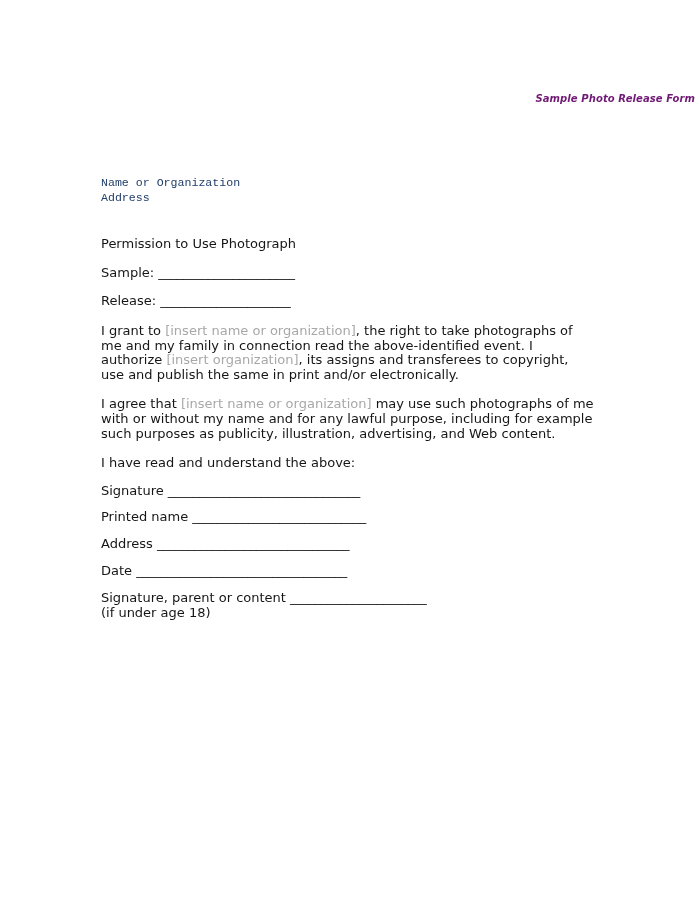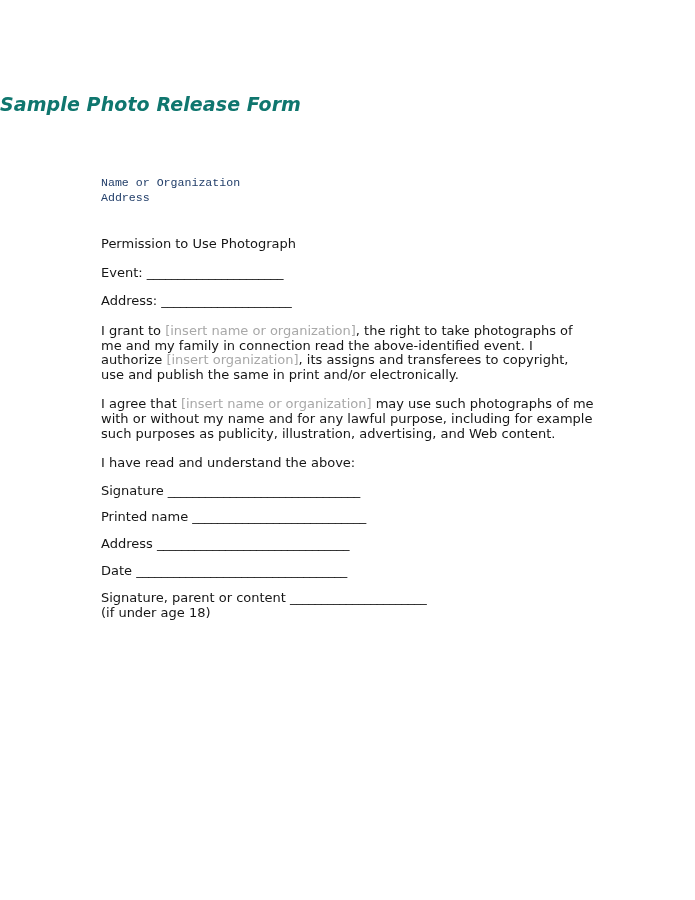--- a/index.html
+++ b/index.html
@@ -24,25 +24,25 @@
     height: 900px;
     background: #ffffff;
   }
 
   
   .doc-title {
     position: absolute;
     left: 0;
     top: 93px;
     width: 695px;
-    text-align: left;
-    font-size: 19px;
+    text-align: right;
+    font-size: 10px;
     font-weight: bold;
     font-style: italic;
-    color: #0f766e;
+    color: #701a75;
     letter-spacing: 0.1px;
   }
 
   
   .body-block {
     position: absolute;
     left: 101px;
     top: 176px;
     width: 494px;
   }
@@ -91,25 +91,25 @@
       <div class="addr-line">Name or Organization</div>
       <div class="addr-line">Address</div>
     </div>
 
     <div class="sp-perm"></div>
 
     <div class="para">Permission to Use Photograph</div>
 
     <div class="sp-evt"></div>
 
-    <div class="para"><span class="nowrap">Event: </span><span class="fill">______________________</span></div>
+    <div class="para"><span class="nowrap">Sample: </span><span class="fill">______________________</span></div>
 
     <div class="sp-loc"></div>
 
-    <div class="para"><span class="nowrap">Address: </span><span class="fill">_____________________</span></div>
+    <div class="para"><span class="nowrap">Release: </span><span class="fill">_____________________</span></div>
 
     <div class="sp-p1"></div>
 
     <div class="para"><span>I grant to </span><span class="ph">[insert name or organization]</span><span>, the right to take photographs of me and my family in connection read the above-identified event.  I authorize </span><span class="ph">[insert organization]</span><span>, its assigns and transferees to copyright, use and publish the same in print and/or electronically.</span></div>
 
     <div class="sp-p2"></div>
 
     <div class="para"><span>I agree that </span><span class="ph">[insert name or organization]</span><span> may use such photographs of me with or without my name and for any lawful purpose, including for example such purposes as publicity, illustration, advertising, and Web content.</span></div>
 
     <div class="sp-read"></div>

